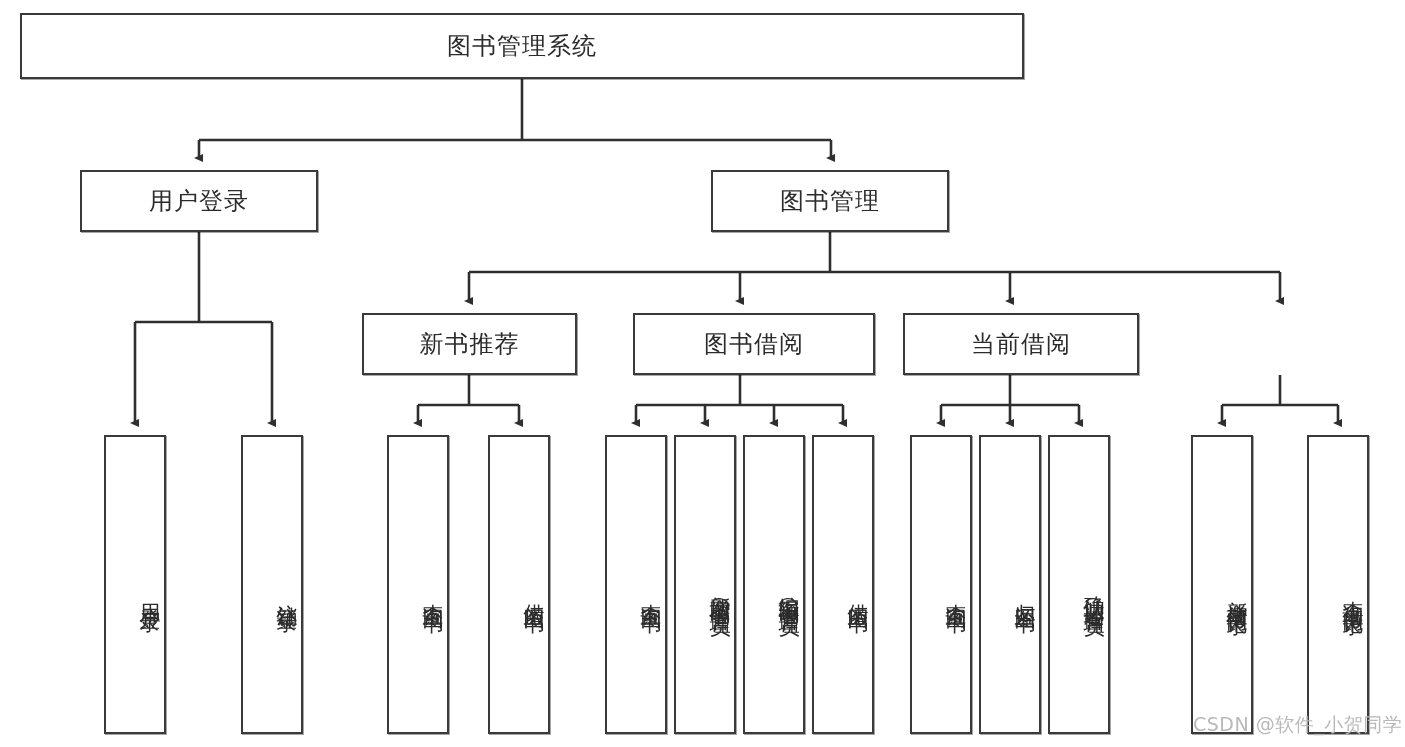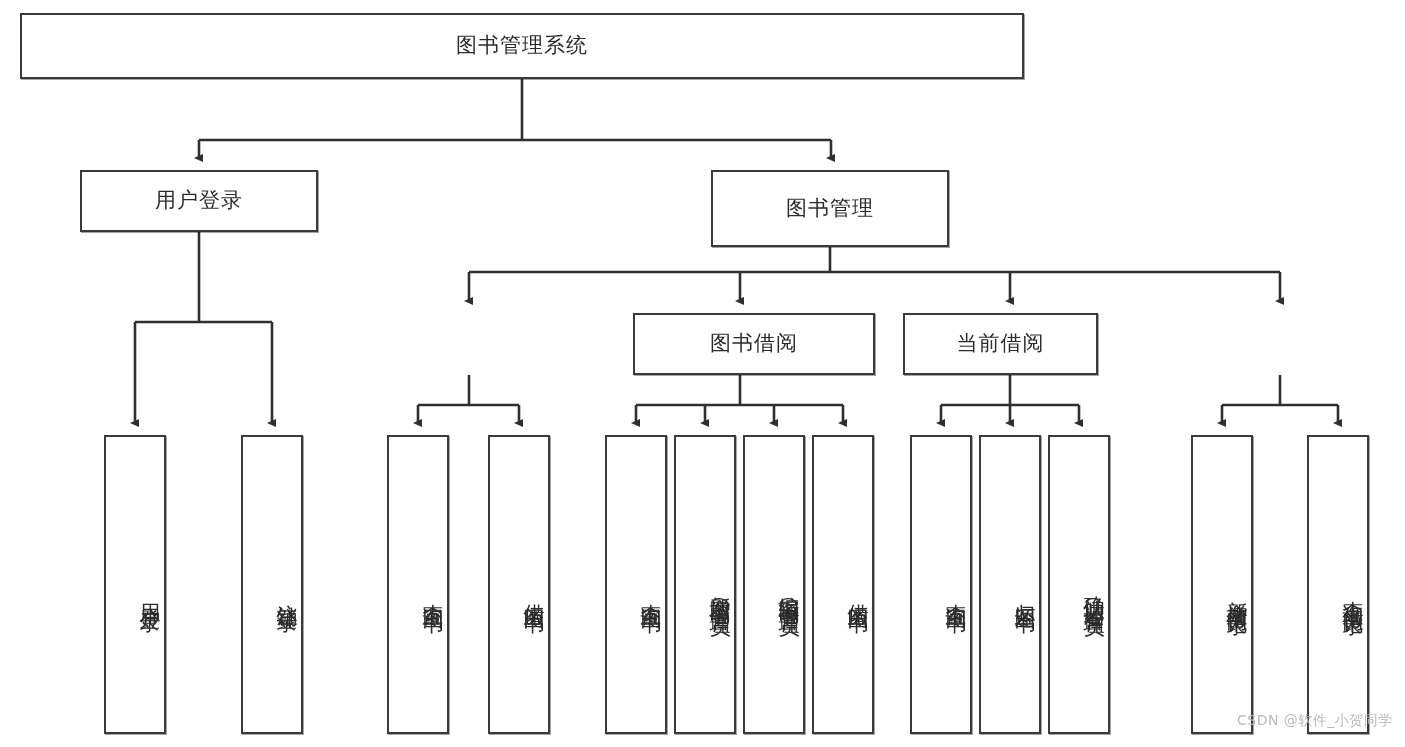--- a/index.html
+++ b/index.html
@@ -33,45 +33,44 @@
     border: 2px solid #3a3a3a;
     box-shadow: 1px 1px 0 0 rgba(0,0,0,0.35);
     display: flex;
     align-items: center;
     justify-content: center;
     color: #2b2b2b;
   }
   .node.horizontal {
     writing-mode: horizontal-tb;
     text-align: center;
-    font-size: 21px;
+    font-size: 24px;
     line-height: 1.2;
     letter-spacing: 1px;
   }
   .node.vertical {
     writing-mode: vertical-rl;
     text-orientation: upright;
     font-size: 21px;
     line-height: 1.35;
     letter-spacing: 3px;
     align-items: flex-start;
     justify-content: center;
     padding-top: 16px;
   }
   .node-root {
     font-size: 22px;
   }
   .watermark {
     position: absolute;
-    font-size: 14px;
+    font-size: 19px;
     color: #b9b9b9;
     letter-spacing: 0.5px;
     white-space: nowrap;
     user-select: none;
-    padding-left: 44px;
   }
 </style>
 </head>
 <body>
 
 <div id="diagram-canvas">
 
   <svg id="edge-layer" viewBox="0 0 1405 747" xmlns="http://www.w3.org/2000/svg">
     <defs>
       <marker id="arrow" markerWidth="10" markerHeight="10" refX="5" refY="5" orient="auto" markerUnits="userSpaceOnUse">
@@ -119,26 +118,27 @@
       <path d="M1222,405 L1338,405"></path>
       <path d="M1222,405 L1222,423" marker-end="url(#arrow)"></path>
       <path d="M1338,405 L1338,423" marker-end="url(#arrow)"></path>
     </g>
   </svg>
 
   <div class="node horizontal node-root" style="left:20px; top:13px; width:1004px; height:66px;">图书管理系统</div>
 
   <div class="node horizontal" style="left:80px; top:170px; width:238px; height:62px;">用户登录</div>
 
-  <div class="node horizontal" style="left:711px; top:170px; width:238px; height:77px;">图书管理</div>
+  <div class="node horizontal" style="left:711px; top:170px; width:238px; height:62px;">图书管理</div>
 
+  <div class="node horizontal" style="left:362px; top:313px; width:215px; height:62px;">新书推荐</div>
 
   <div class="node horizontal" style="left:633px; top:313px; width:242px; height:62px;">图书借阅</div>
 
-  <div class="node horizontal" style="left:903px; top:313px; width:195px; height:62px;">当前借阅</div>
+  <div class="node horizontal" style="left:903px; top:313px; width:236px; height:62px;">当前借阅</div>
 
 
   <div class="node vertical" style="left:104px; top:435px; width:62px; height:299px;">用户登录</div>
 
   <div class="node vertical" style="left:241px; top:435px; width:62px; height:299px;">注销登录</div>
 
   <div class="node vertical" style="left:387px; top:435px; width:62px; height:299px;">查询图书</div>
 
   <div class="node vertical" style="left:488px; top:435px; width:62px; height:299px;">借阅图书</div>
 

